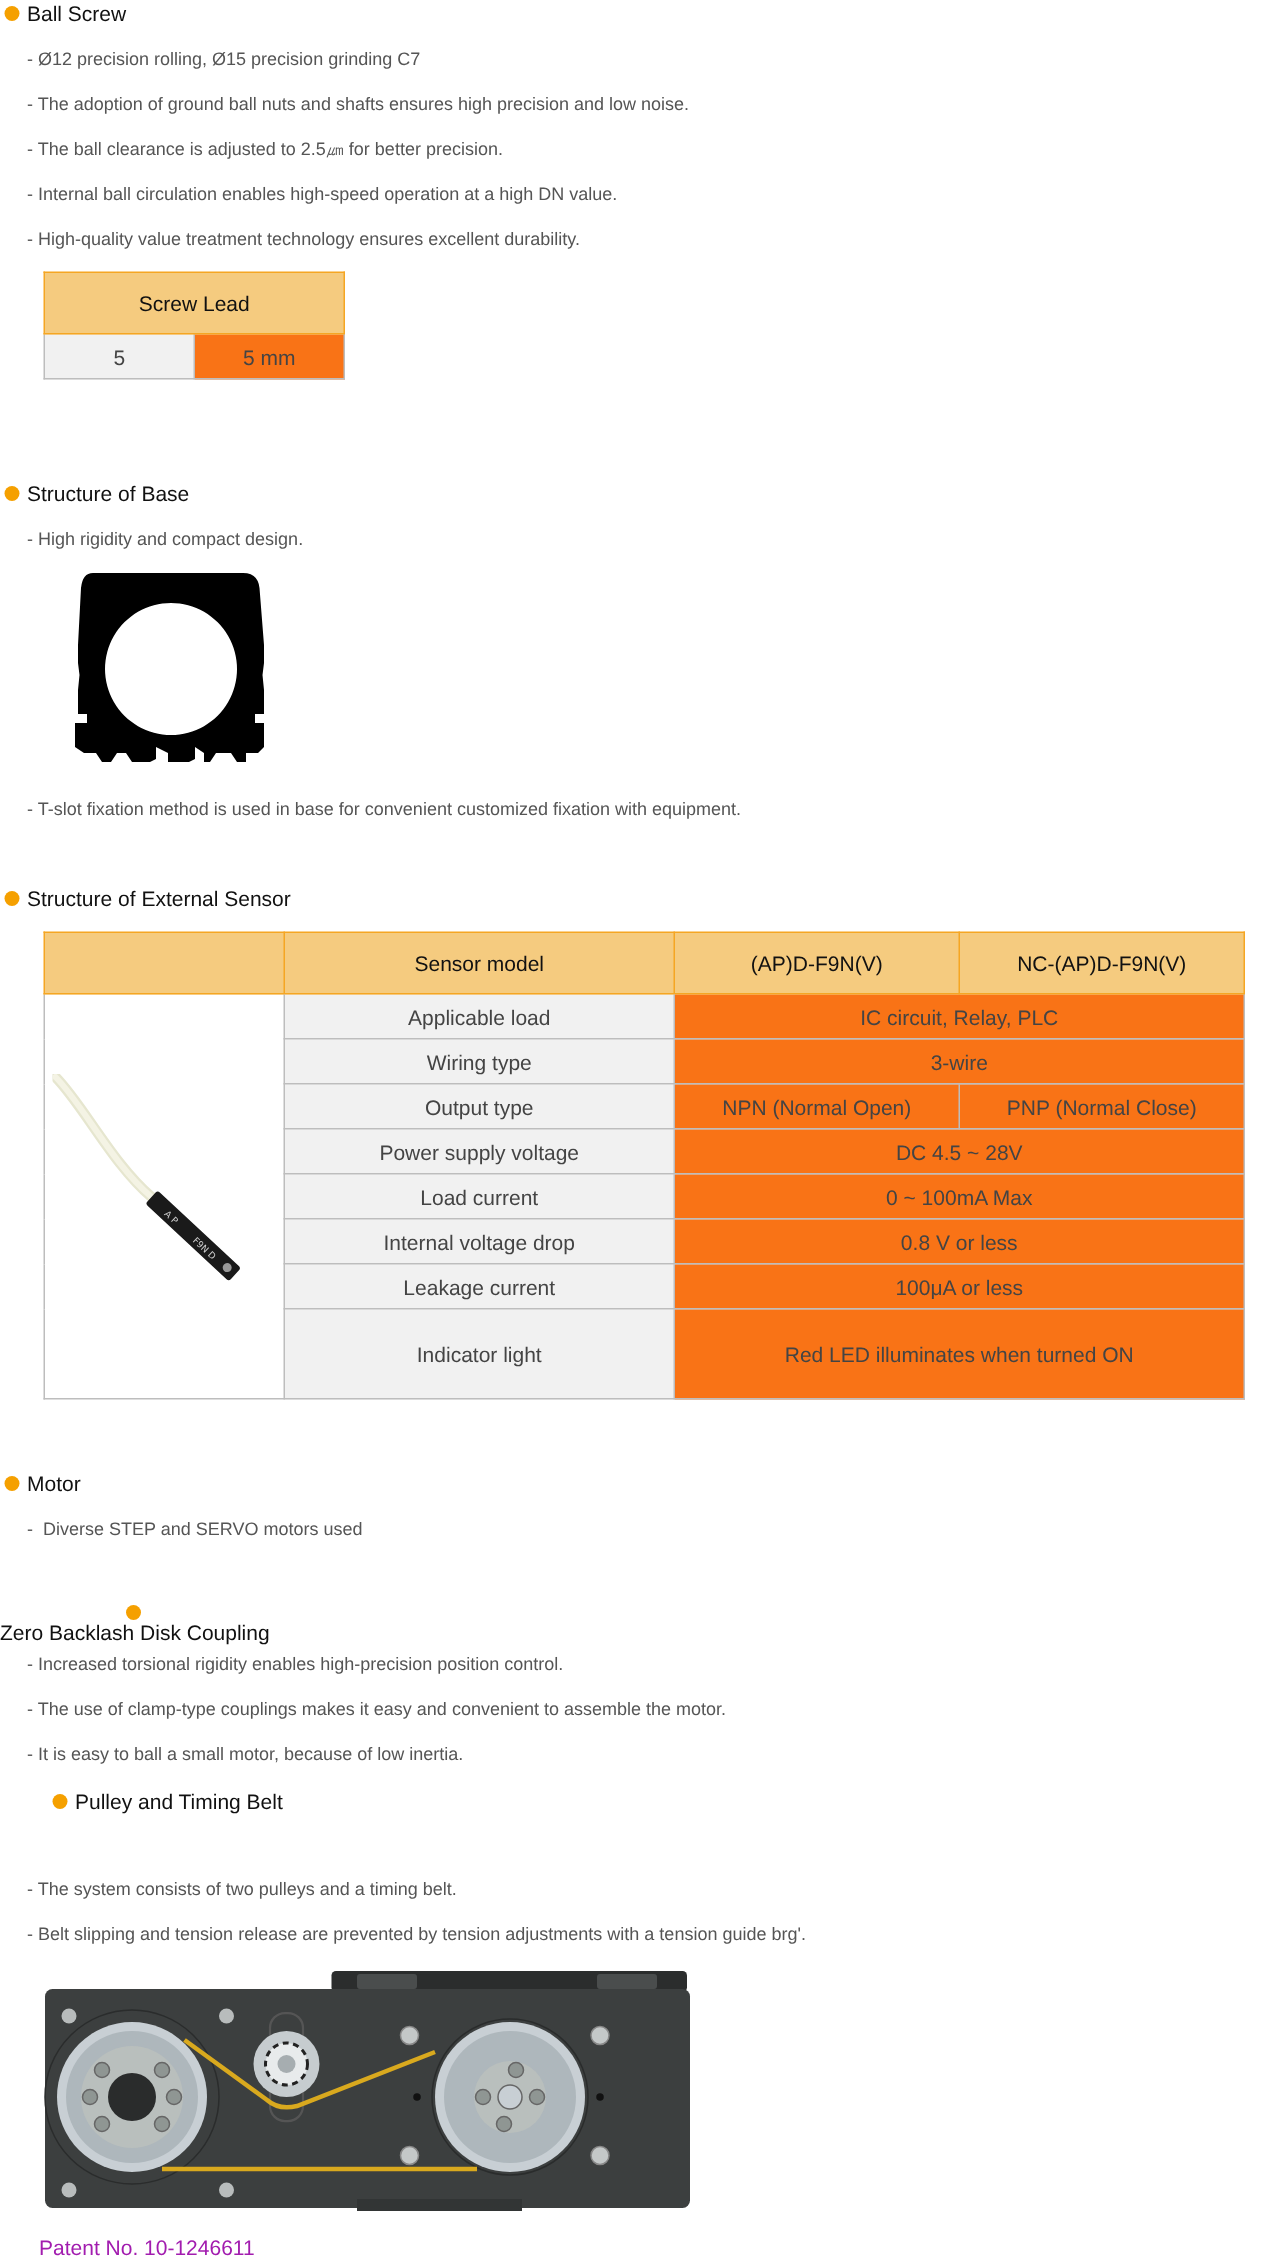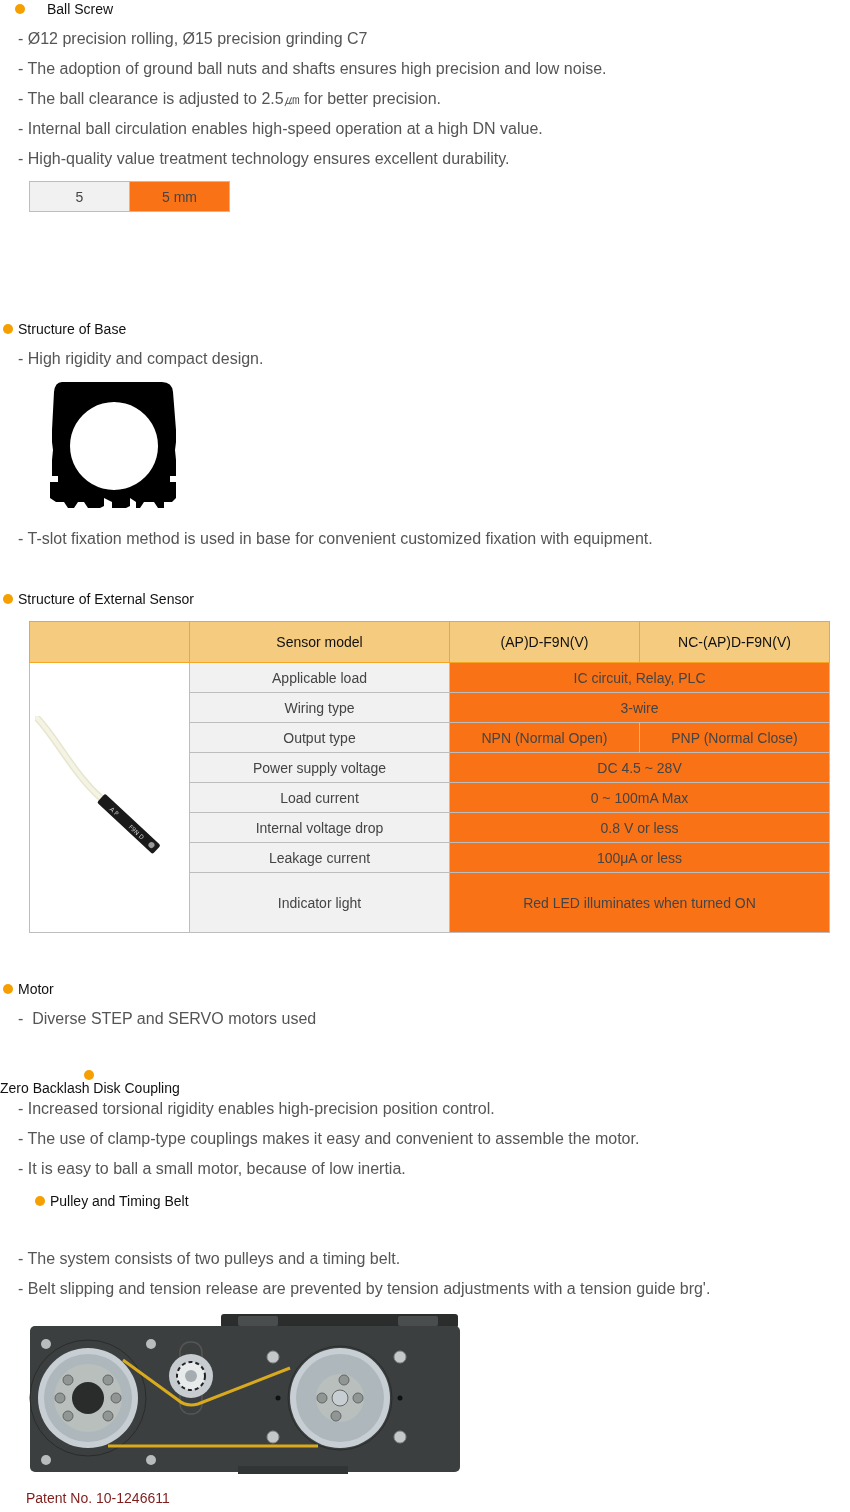--- a/index.html
+++ b/index.html
@@ -1,44 +1,47 @@
 <!DOCTYPE html>
 <html><head>
 <meta charset="utf-8">
 <style>
   * { box-sizing: border-box; margin: 0; padding: 0; }
   html, body { width: 850px; height: 1512px; background: #ffffff; overflow: hidden; }
   body { font-family: "Liberation Sans", "DejaVu Sans", sans-serif; color: #555555; position: relative; }
   .abs { position: absolute; }
   .heading { font-size: 14px; color: #111111; display: flex; align-items: center; height: 18px; }
   .dot { width: 10px; height: 10px; border-radius: 50%; background: #F5A000; margin-left: 3px; margin-right: 5px; flex: 0 0 10px; }
-  .line { font-size: 16px; color: #555555; left: 18px; height: 18px; line-height: 18px; white-space: nowrap; }
+  .line { font-size: 12px; color: #555555; left: 18px; height: 18px; line-height: 18px; white-space: nowrap; }
   table { border-collapse: collapse; font-size: 14px; }
   td, th { text-align: center; font-weight: normal; color: #444444; }
   .hdr { background: #F5CB7F; color: #111111; border: 1px solid #F5A623; }
   .lc { background: #F1F1F1; border: 1px solid #BDBDBD; }
   .rc { background: #f97316; border: 1px solid #BDBDBD; }
   .img-cell { background: #ffffff; border: 1px solid #BDBDBD; }
-  .patent { font-size: 14px; color: #7f1d1d; }
+  .patent { font-size: 14px; color: #a21caf; }
 </style>
 </head>
 <body>
 
-<div class="abs heading" style="left:12px; top:0;gap:17px;">
+<div class="abs heading" style="left:0; top:0;">
   <span class="dot"></span>
   <span>Ball Screw</span>
 </div>
 <div class="abs line" style="top:30px;">- Ø12 precision rolling, Ø15 precision grinding C7</div>
 <div class="abs line" style="top:60px;">- The adoption of ground ball nuts and shafts ensures high precision and low noise.</div>
 <div class="abs line" style="top:90px;">- The ball clearance is adjusted to 2.5㎛ for better precision.</div>
 <div class="abs line" style="top:120px;">- Internal ball circulation enables high-speed operation at a high DN value.</div>
 <div class="abs line" style="top:150px;">- High-quality value treatment technology ensures excellent durability.</div>
 
 <table class="abs" style="left:29px; top:181px; width:201px;">
   <tbody>
+      <tr style="height:41px;">
+    <th class="hdr" colspan="2">Screw Lead</th>
+  </tr>
   <tr style="height:30px;">
     <td class="lc" style="width:100px;">5</td>
     <td class="rc">5 mm</td>
   </tr>
 </tbody>
   </table>
 
 <div class="abs heading" style="left:0; top:320px;">
   <span class="dot"></span>
   <span>Structure of Base</span>

